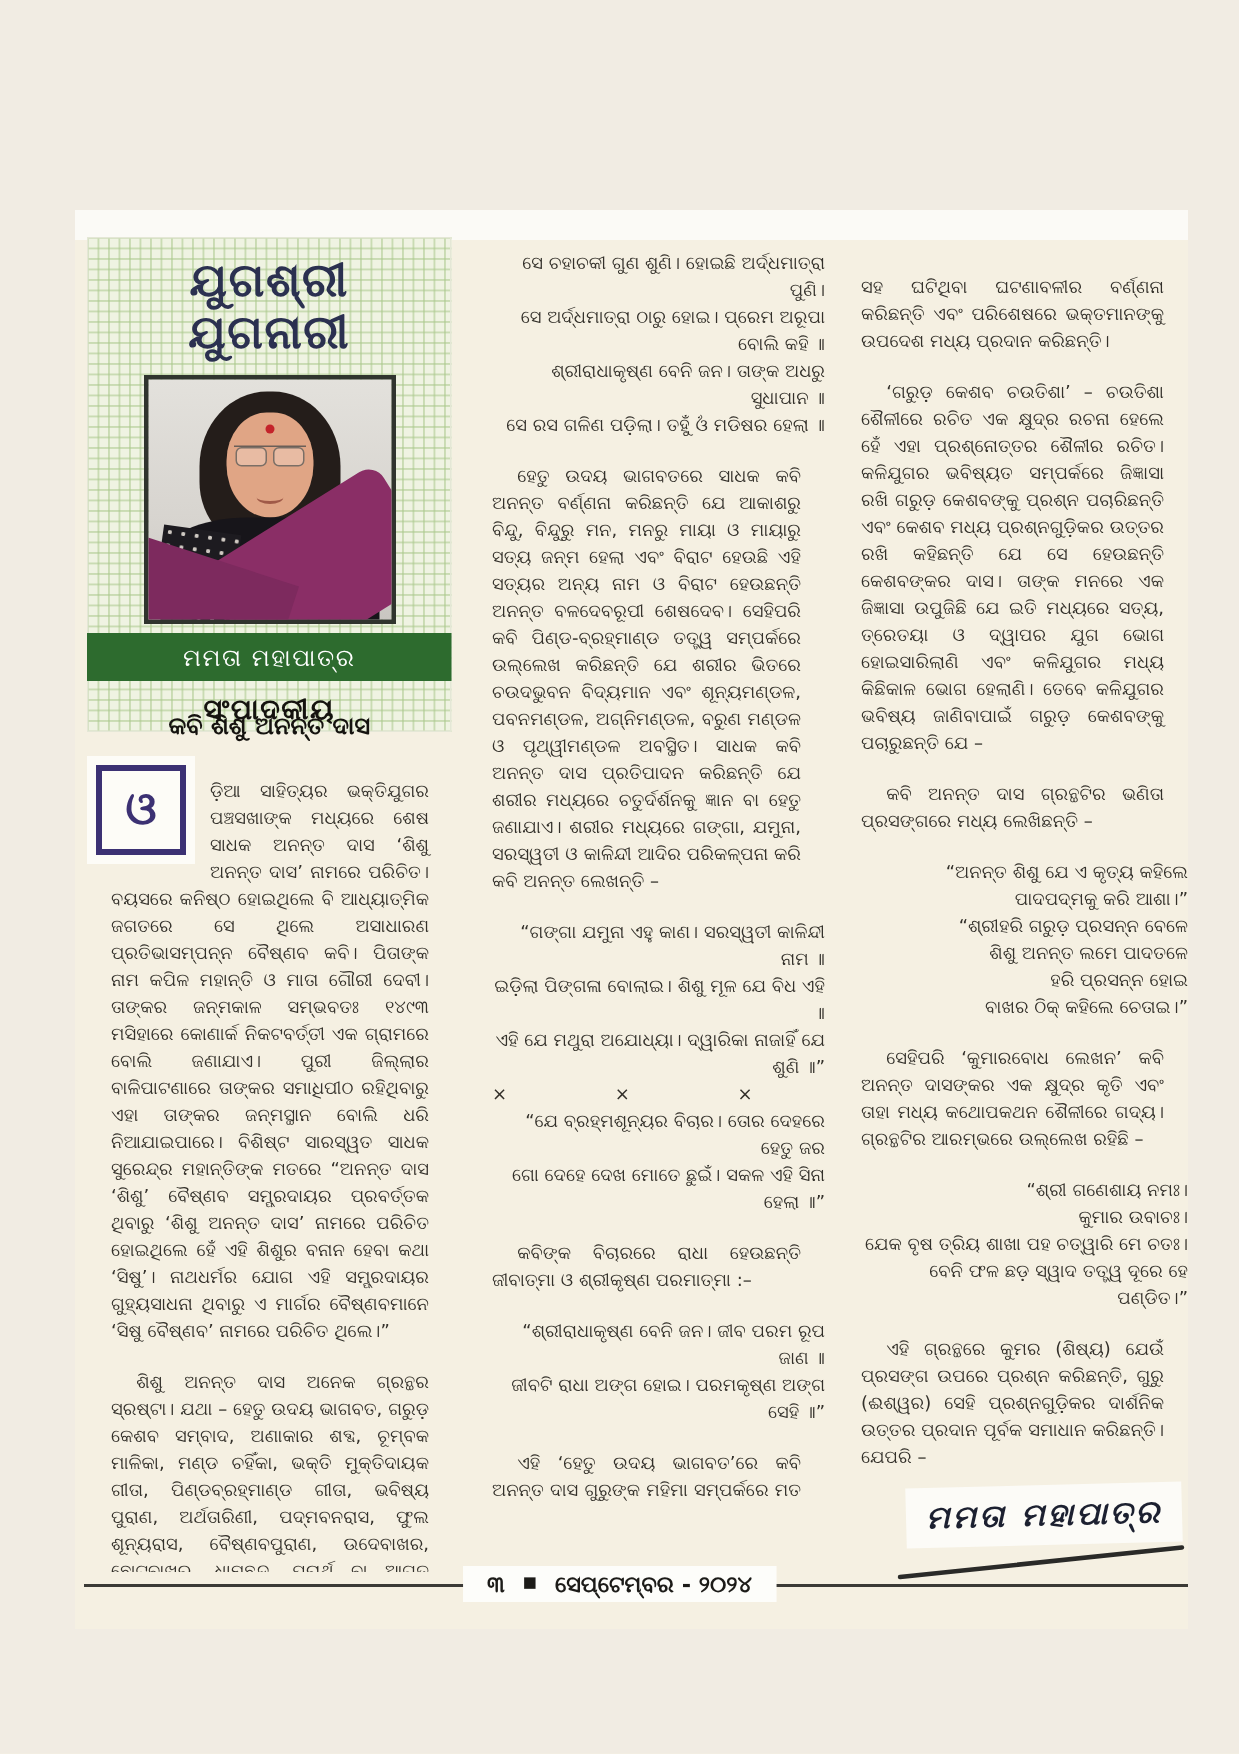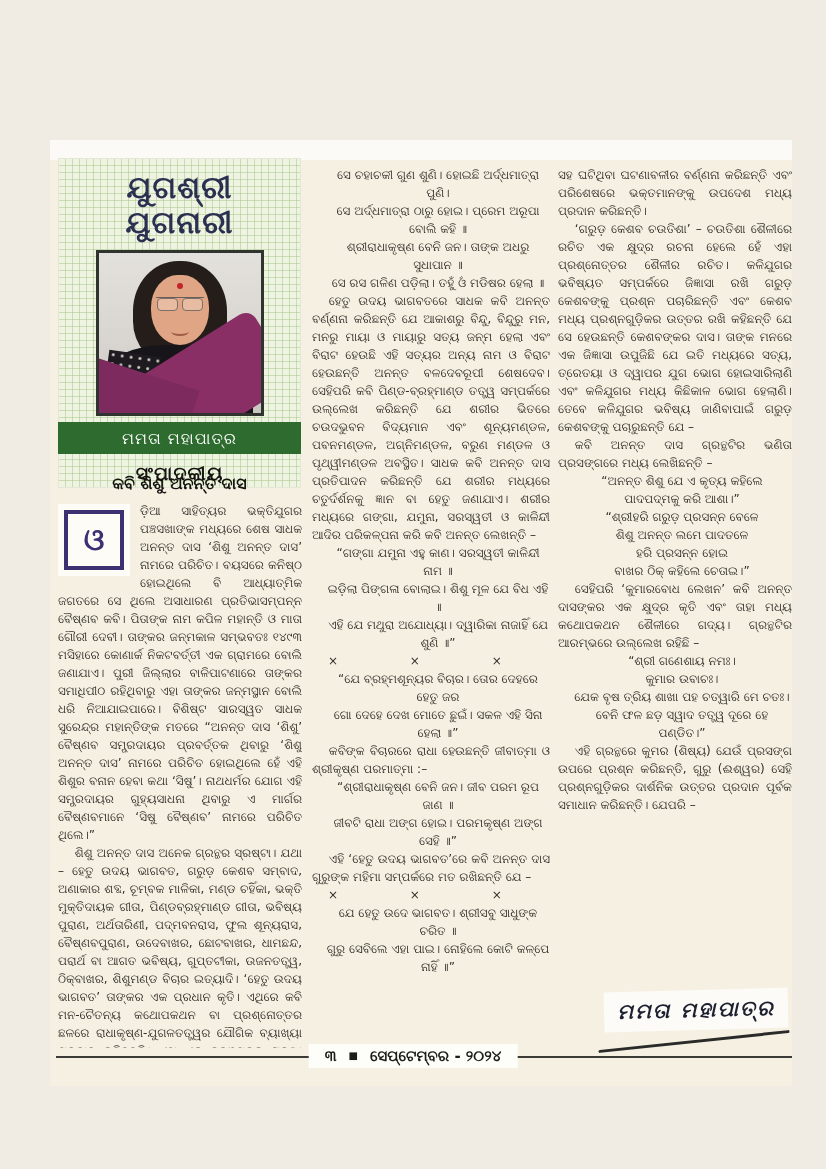--- a/index.html
+++ b/index.html
@@ -50,23 +50,23 @@
 
   
   .article-heading{
     position:absolute;left:58px;top:474px;width:243px;text-align:center;
     font-size:16px;font-weight:bold;color:#15130f;
   }
   .col{position:absolute;font-size:12px;line-height:18px;text-align:justify;overflow:hidden;color:#33302a;}
   .col1{left:58px;top:502px;width:244px;height:546px;}
   .col2{left:312px;top:166px;width:238px;height:838px;}
   .col3{left:558px;top:166px;width:234px;height:826px;}
-  .para{text-indent:1.4em;margin:0;}
+  .para{text-indent:1.4em;margin:16px;}
   .para.flush{text-indent:0;}
-  .verse{white-space:pre-line;margin:0 0 0 14px;text-align:center;}
+  .verse{white-space:pre-line;margin:0 0 0 14px;text-align:right;}
   .sep{word-spacing:68px;margin-left:16px;text-align:left;}
 
   .dropcap{
     float:left;width:72px;height:72px;margin:2px 10px 2px 0;background:#fdfcf7;
     padding:6px 0 0 6px;box-sizing:border-box;
   }
   .dropcap .inner{
     width:60px;height:60px;box-sizing:border-box;border:4px solid #3c3173;background:#fdfcf7;
     display:flex;align-items:center;justify-content:center;
     font-size:30px;font-weight:bold;color:#3c3173;

